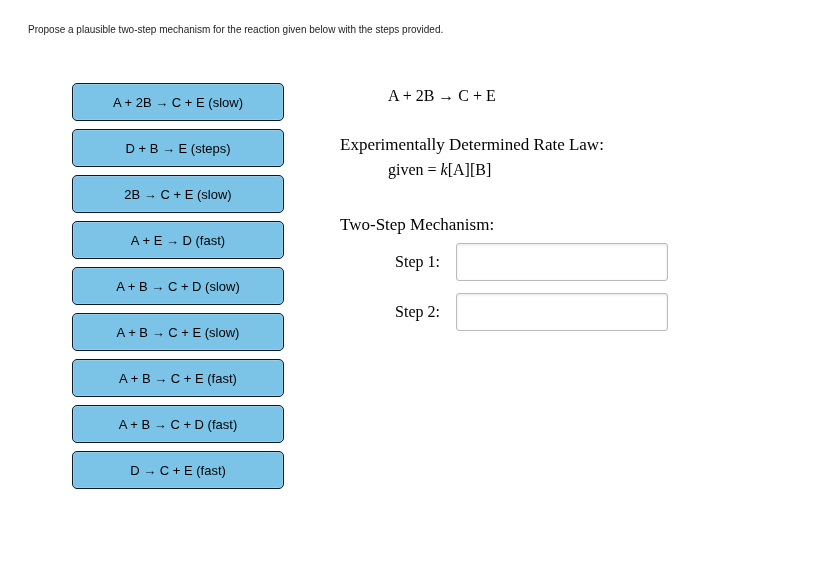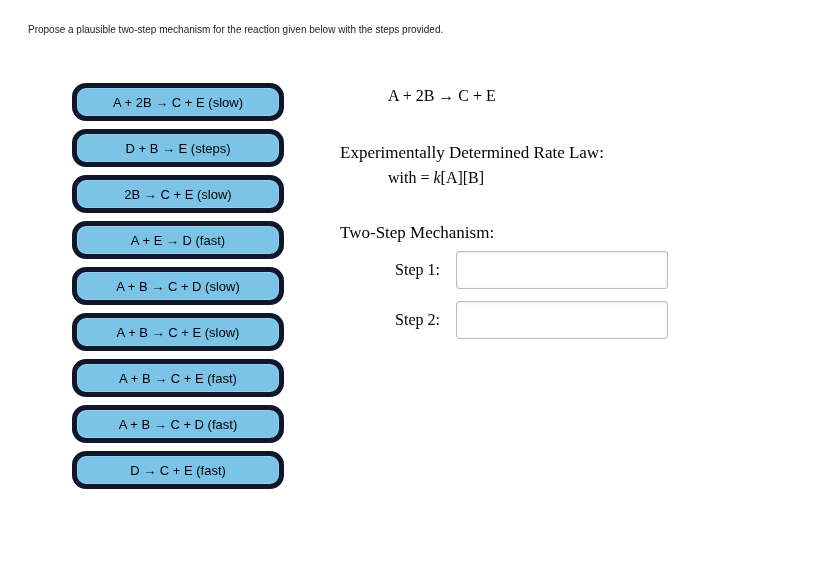--- a/index.html
+++ b/index.html
@@ -12,33 +12,33 @@
       font-size: 13px;
       color: #000;
     }
     .question { font-size: 10px; color: #222; margin-bottom: 48px; }
     .content { display: flex; gap: 56px; }
     .left-col { display: flex; flex-direction: column; gap: 8px; padding-left: 44px; }
     .option-tile {
       width: 212px;
       height: 38px;
       background: #7bc4e8;
-      border: 5px solid #0f172a;
-      border-radius: 14px;
+      border: 1px solid #0f172a;
+      border-radius: 5px;
       display: flex;
       align-items: center;
       justify-content: center;
       font-size: 13px;
       color: #000;
       cursor: move;
       box-shadow: inset 0 0 0 1px rgba(255,255,255,0.2);
     }
     .right-col { flex: 1; padding-top: 4px; }
     .section-title { font-size: 17px; font-family: Georgia, 'Times New Roman', serif; margin-bottom: 6px; }
-    .reaction-text { font-size: 16px; font-family: Georgia, 'Times New Roman', serif; margin-left: 48px; margin-bottom: 38px; }
+    .reaction-text { font-size: 16px; font-family: Georgia, 'Times New Roman', serif; margin-left: 48px; margin-bottom: 30px; }
     .rate-text { font-size: 16px; font-family: Georgia, 'Times New Roman', serif; margin-left: 48px; margin-bottom: 36px; }
     .italic { font-style: italic; }
     .steps { margin-top: 8px; }
     .step-row { display: flex; align-items: center; gap: 16px; margin-bottom: 12px; margin-left: 38px; }
     .step-label { font-size: 16px; font-family: Georgia, 'Times New Roman', serif; width: 62px; text-align: right; }
     .dropzone {
       width: 212px;
       height: 38px;
       background: #fff;
       border: 1px solid #bbb;
@@ -62,21 +62,21 @@
     <div class="option-tile">A + B → C + E (fast)</div>
     <div class="option-tile">A + B → C + D (fast)</div>
     <div class="option-tile">D → C + E (fast)</div>
   </div>
 
   <div class="right-col">
     <div class="reaction-text">A + 2B → C + E</div>
 
     <div class="section-title">Experimentally Determined Rate Law:</div>
     <div class="rate-text">
-      <span>with = </span><span class="italic">k</span><span>[A][B]</span>
+      <span>given = </span><span class="italic">k</span><span>[A][B]</span>
     </div>
 
     <div class="section-title">Two-Step Mechanism:</div>
     <div class="steps">
       <div class="step-row">
         <div class="step-label">Step 1:</div>
         <div class="dropzone"></div>
       </div>
       <div class="step-row">
         <div class="step-label">Step 2:</div>

